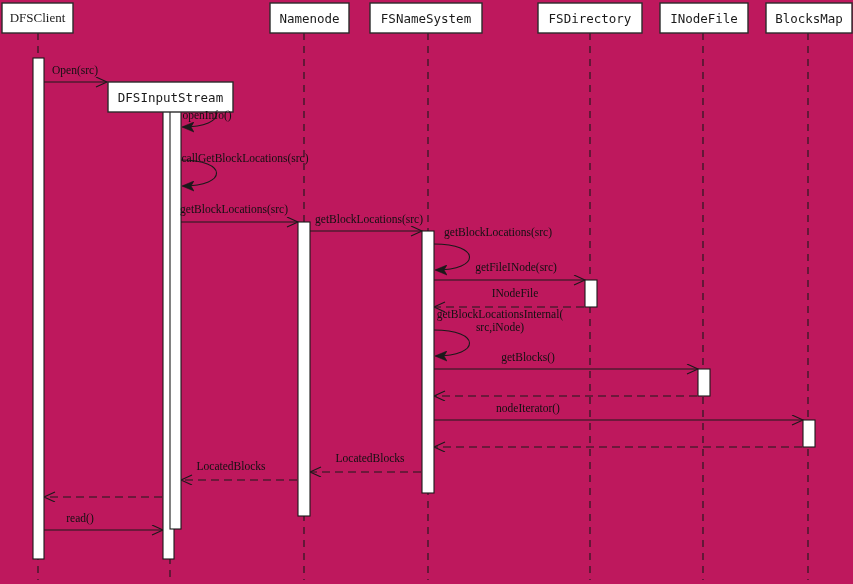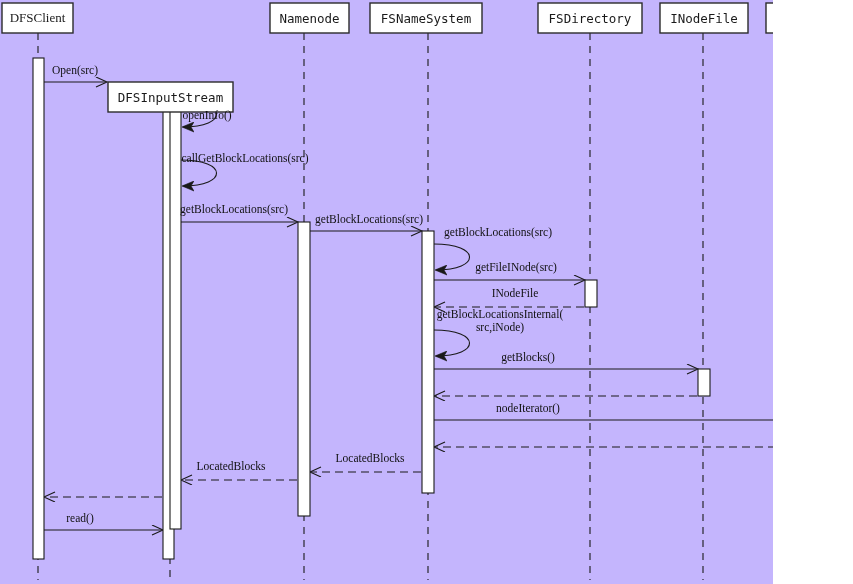--- a/index.html
+++ b/index.html
@@ -2,23 +2,23 @@
 <html><head>
 <meta charset="utf-8">
 <style>
   html, body {
     margin: 0;
     padding: 0;
     background: #ffffff;
   }
   #diagram-root {
     position: relative;
-    width: 773px;
+    width: 853px;
     height: 584px;
-    background: #c4b5fd;
+    background: #be185d;
     font-family: "Liberation Serif", serif;
     overflow: hidden;
   }
   svg.seq {
     display: block;
     width: 853px;
     height: 584px;
   }
   .lifeline-dash {
     stroke: #1a1a1a;

